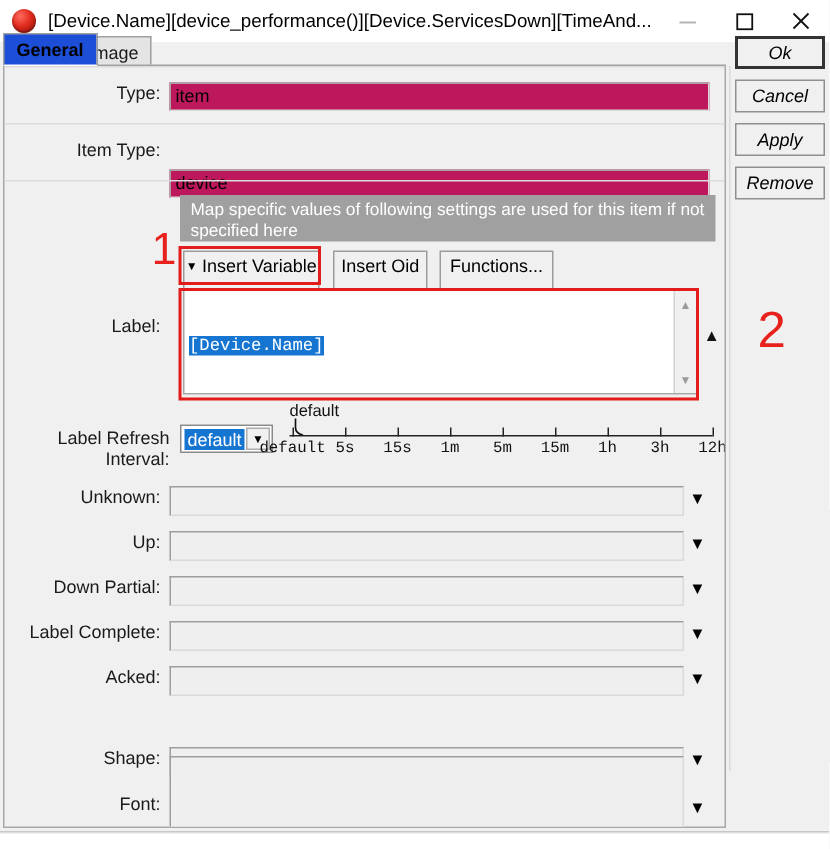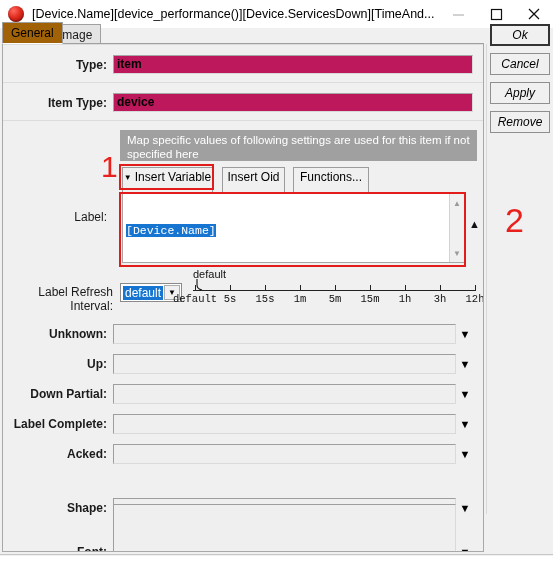--- a/index.html
+++ b/index.html
@@ -67,25 +67,26 @@
     top: 0;
     height: 21px;
     padding: 0 8px;
     line-height: 21px;
     font-size: 12px;
     border: 1px solid #a0a0a0;
     border-bottom: none;
     box-sizing: border-box;
   }
   .tab.active {
-    background: #a16207;
+    background: #1d4ed8;
     left: 2px;
     height: 22px;
     z-index: 3;
     border-bottom: 1px solid #ffffff;
+    font-weight: bold;
   }
   .tab.inactive {
     background: #e4e4e4;
     left: 50px;
     top: 2px;
     height: 20px;
     color: #1a1a1a;
   }
 
   
@@ -98,22 +99,21 @@
     border-top: 1px solid #a0a0a0;
     box-sizing: border-box;
     overflow: hidden;
   }
 
   .row {
     position: absolute;
     left: 0;
     width: 480px;
     display: flex;
-    align-items: center;
-    font-weight: bold;
+    align-items: flex-start;
   }
   .rowlabel {
     width: 110px;
     text-align: right;
     padding-right: 6px;
     font-size: 12px;
     color: #1a1a1a;
     box-sizing: border-box;
     flex: 0 0 auto;
   }
@@ -382,21 +382,21 @@
 
     <div class="sep" style="top:0px;"></div>
     <div class="row" style="top:11px;">
       <div class="rowlabel">Type:</div>
       <div class="field" style="width:360px;">item</div>
     </div>
     <div class="sep" style="top:38px;"></div>
 
     <div class="row" style="top:49px;">
       <div class="rowlabel">Item Type:</div>
-      <div class="field" style="width:360px;">device</div>
+      <div class="field" style="width:360px;margin-top:20px;">device</div>
     </div>
     <div class="sep" style="top:76px;"></div>
 
     <div class="banner" style="left:117px; top:86px; width:357px; height:31px;">Map specific values of following settings are used for
 this item if not specified here</div>
 
     <div class="tbtn" style="left:119px; top:123px; width:91px;">
       <span class="caret">▼</span><span>Insert Variable</span>
     </div>
     <div class="tbtn" style="left:290px; top:123px; width:76px;">Functions...</div>

